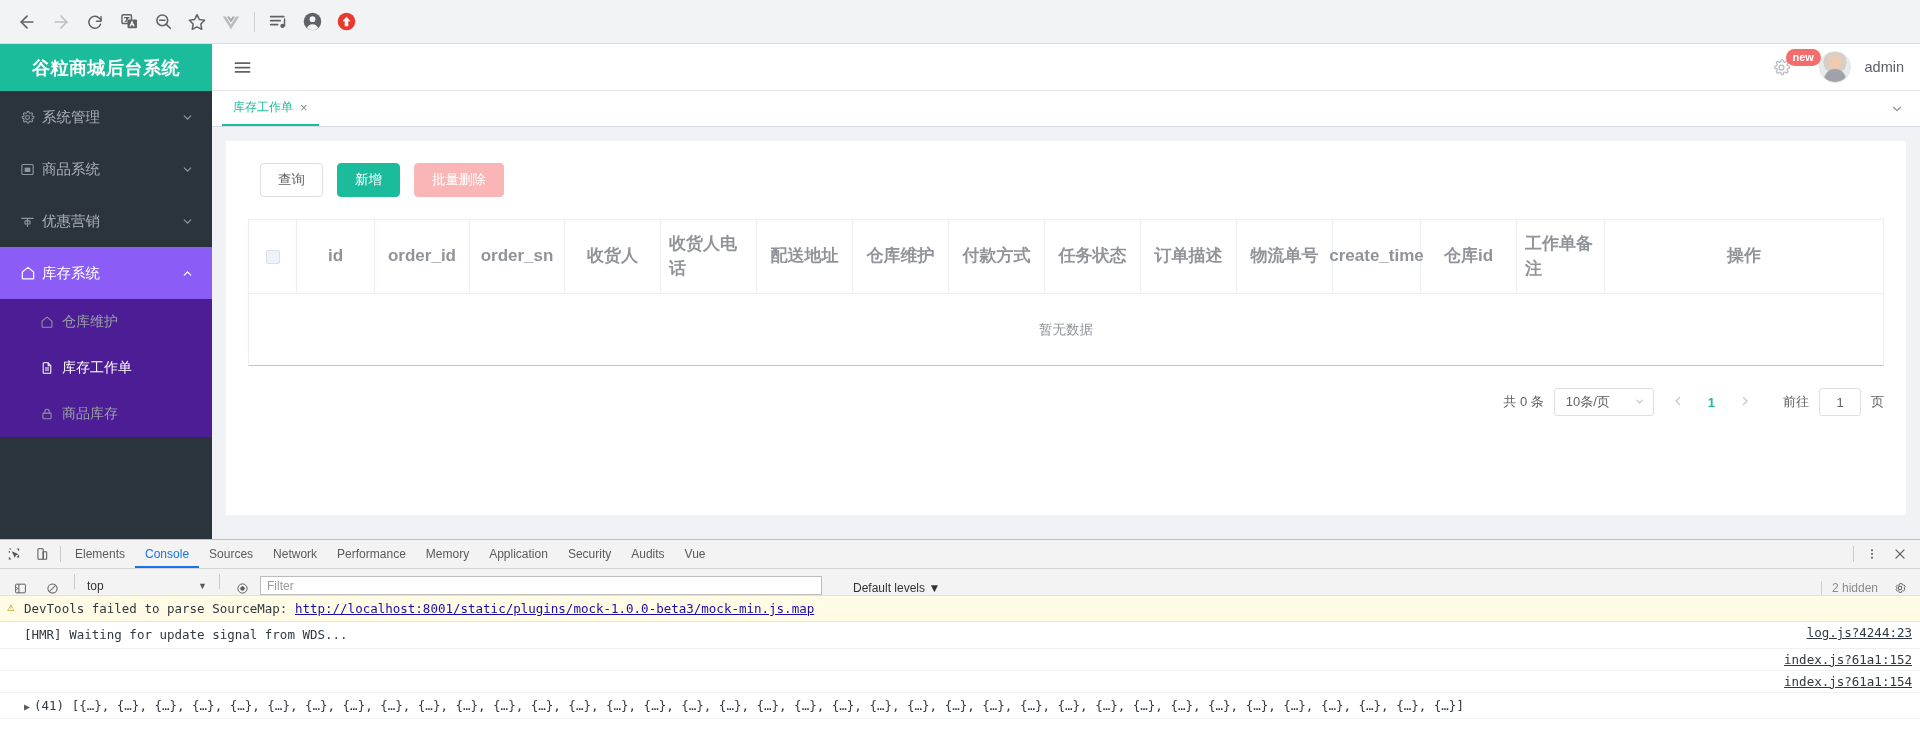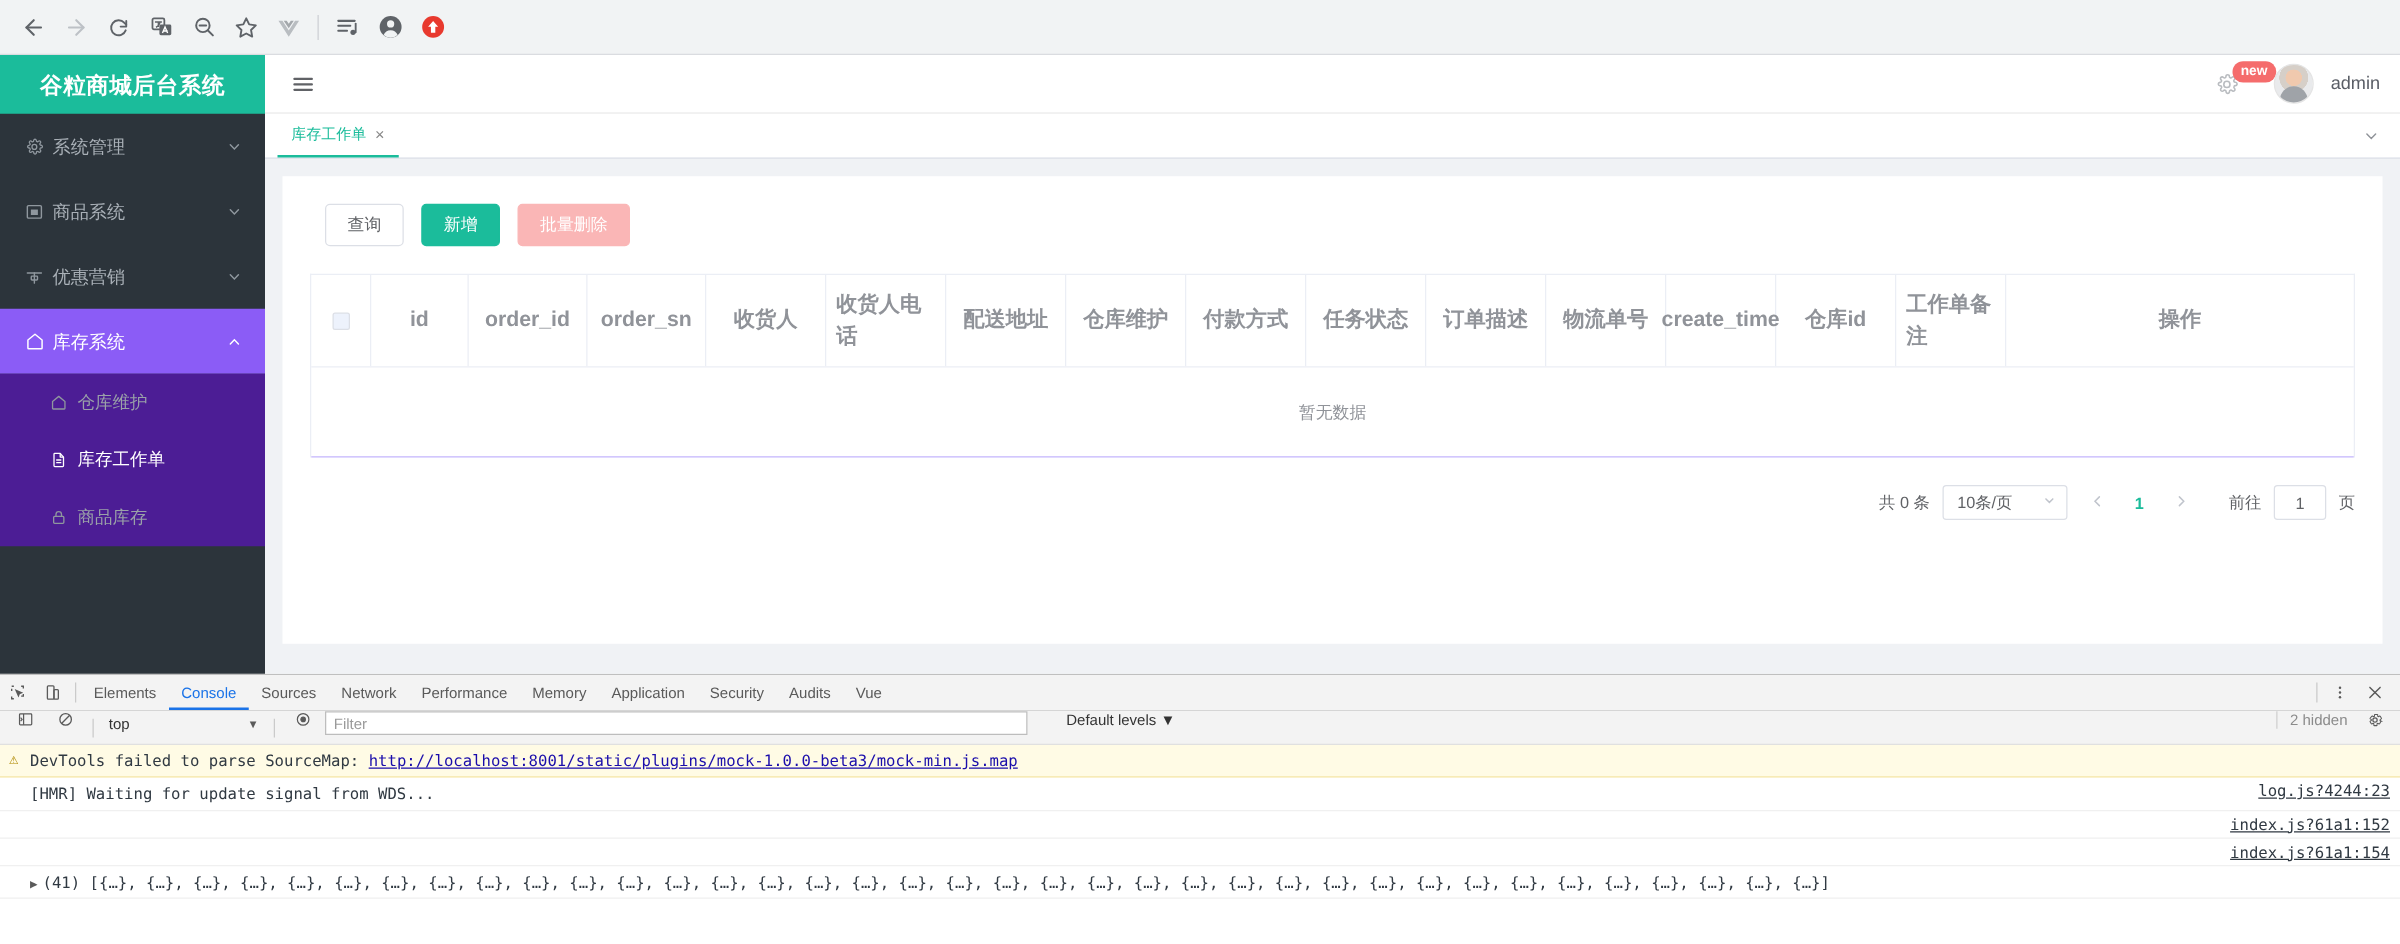--- a/index.html
+++ b/index.html
@@ -182,21 +182,21 @@
     color: #5a5a5a; cursor: pointer;
   }
   .dt-sep { width: 1px; background: #cacaca; margin: 6px 4px; }
   .dt-tab {
     display: flex; align-items: center; padding: 0 10px;
     font-size: 12px; color: #5a5a5a; cursor: pointer;
   }
   .dt-tab.active { color: #1a73e8; box-shadow: inset 0 -2px 0 #1a73e8; }
   #dt-tab-right { margin-left: auto; display: flex; align-items: center; padding-right: 6px; }
   #dt-filterbar {
-    height: 27px; display: flex; align-items: flex-start;
+    height: 27px; display: flex; align-items: flex-end;
     border-bottom: 1px solid #e0e0e0; background: #f3f3f3;
     padding: 0 6px; gap: 4px; flex: none;
   }
   #ctx-select {
     display: flex; align-items: center; justify-content: space-between;
     width: 128px; height: 19px; padding: 0 4px; font-size: 12px; color: #333;
     cursor: pointer;
   }
   #ctx-select .chev { color: #5a5a5a; font-size: 9px; }
   #filter-input {

